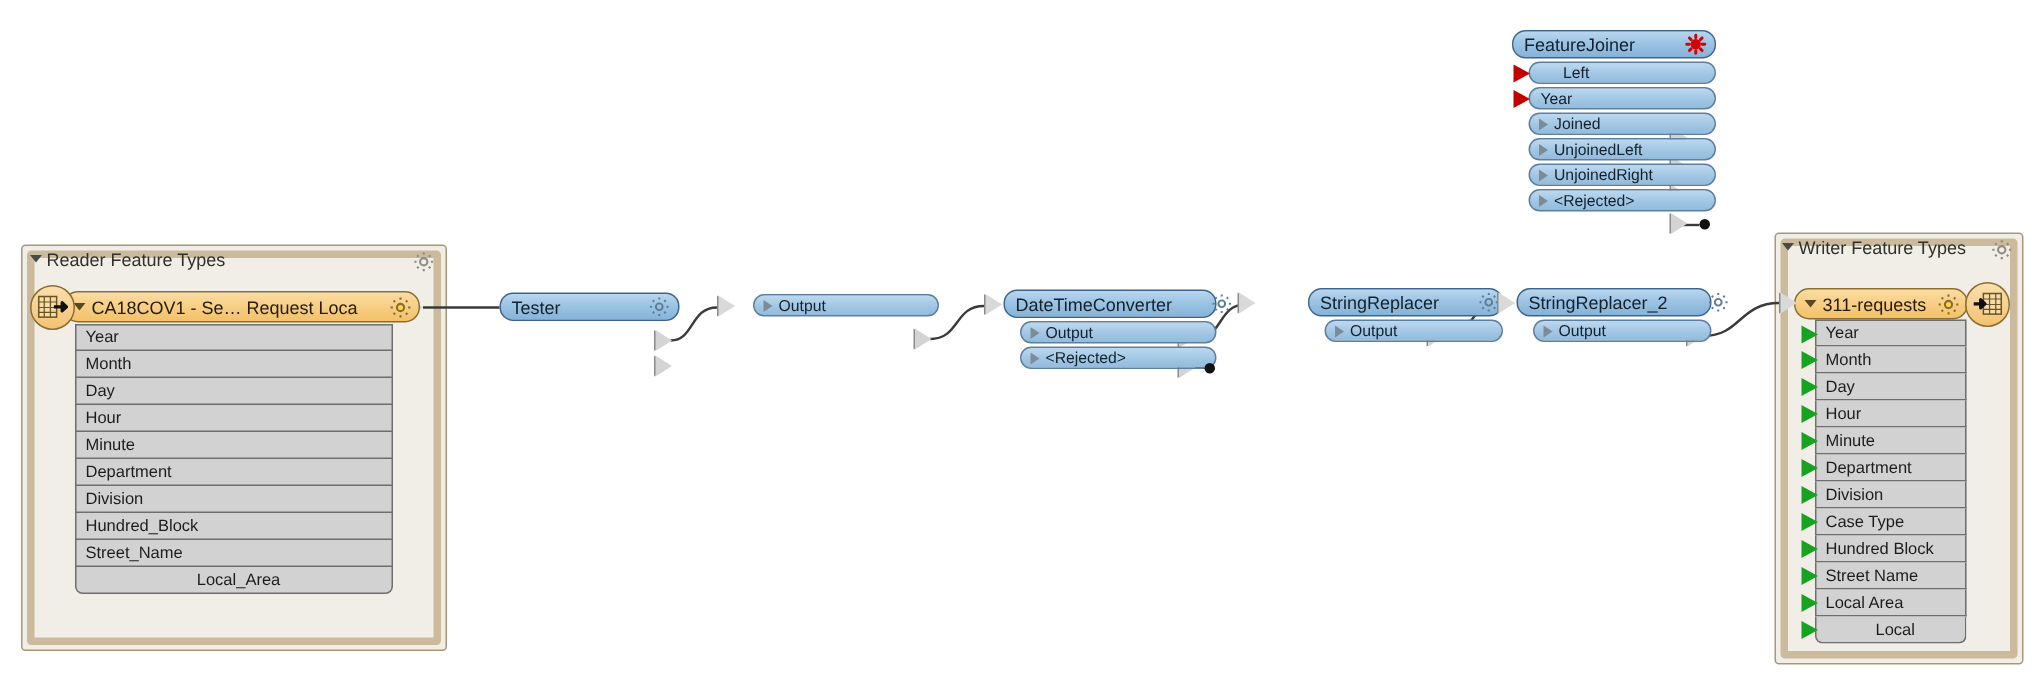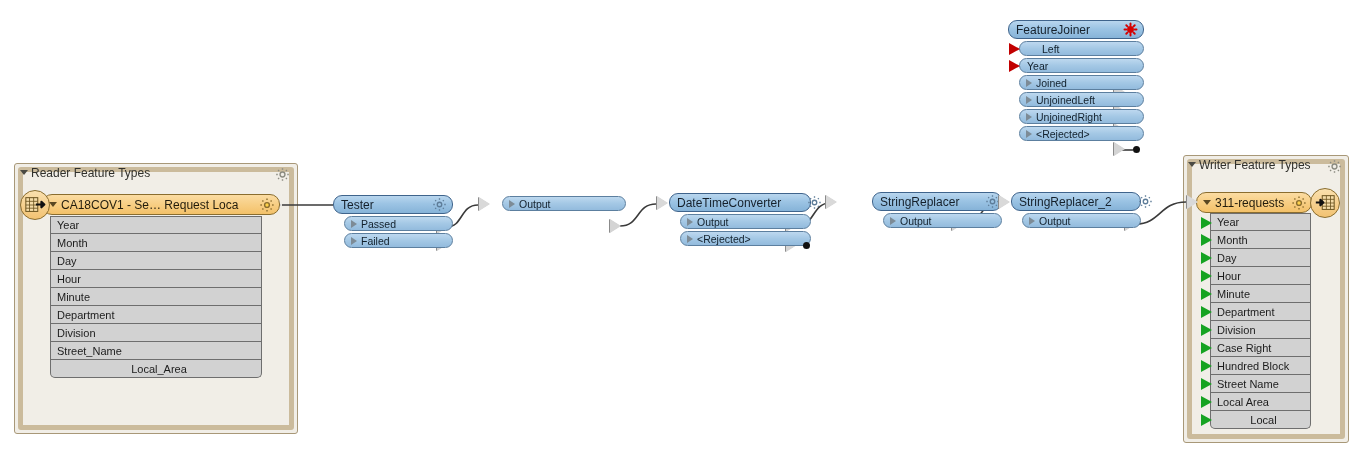--- a/index.html
+++ b/index.html
@@ -239,20 +239,23 @@
     <div class="attr-row">
         <span class="attr-label">Minute</span>
       </div>
     <div class="attr-row">
         <span class="attr-label">Department</span>
       </div>
     <div class="attr-row">
         <span class="attr-label">Division</span>
       </div>
     <div class="attr-row">
+        <span class="attr-label">Hundred_Block</span>
+      </div>
+    <div class="attr-row">
         <span class="attr-label">Street_Name</span>
       </div>
     <div class="attr-row rounded-bot">
         <span class="attr-label">Local_Area</span>
       </div>
   </div>
 
   <div class="ft-header" style="left:42px;top:194px;width:238px;">
     <span class="tri"></span>
     <span class="ft-name">CA18COV1 - Se… Request Loca</span>
@@ -282,30 +285,20 @@
       <span class="tf-title">Tester</span>
       <span class="tf-gear">
         <svg viewBox="0 0 16 16" width="15" height="15">
             <g fill="none" stroke="#5d7c98" stroke-width="1.4">
               <circle cx="8" cy="8" r="2.4"></circle>
               <path d="M8 1.4v1.5M8 13.1v1.5M1.4 8h1.5M13.1 8h1.5M3.4 3.4l1 1M11.6 11.6l1 1M12.6 3.4l-1 1M4.4 11.6l-1 1"></path>
             </g>
           </svg>
       </span>
     </div>
-    <div style="padding-left:11px;">
-      <div class="port">
-        <span class="p-tri"></span>
-        <span class="p-label">Passed</span>
-      </div>
-      <div class="port">
-        <span class="p-tri"></span>
-        <span class="p-label">Failed</span>
-      </div>
-    </div>
   </div>
   <div class="out-arrow-brd" style="left:436px;top:220px;"></div>
   <div class="out-arrow" style="left:437px;top:220px;"></div>
   <div class="out-arrow-brd" style="left:436px;top:237px;"></div>
   <div class="out-arrow" style="left:437px;top:237px;"></div>
 
   <div class="tf" style="left:491px;top:194px;width:135px;">
     <div style="padding-left:11px;">
       <div class="port">
         <span class="p-tri"></span>
@@ -485,21 +478,21 @@
     <div class="attr-row">
         <span class="green-arrow"></span>
         <span class="attr-label">Department</span>
       </div>
     <div class="attr-row">
         <span class="green-arrow"></span>
         <span class="attr-label">Division</span>
       </div>
     <div class="attr-row">
         <span class="green-arrow"></span>
-        <span class="attr-label">Case Right</span>
+        <span class="attr-label">Case Type</span>
       </div>
     <div class="attr-row">
         <span class="green-arrow"></span>
         <span class="attr-label">Hundred Block</span>
       </div>
     <div class="attr-row">
         <span class="green-arrow"></span>
         <span class="attr-label">Street Name</span>
       </div>
     <div class="attr-row">

